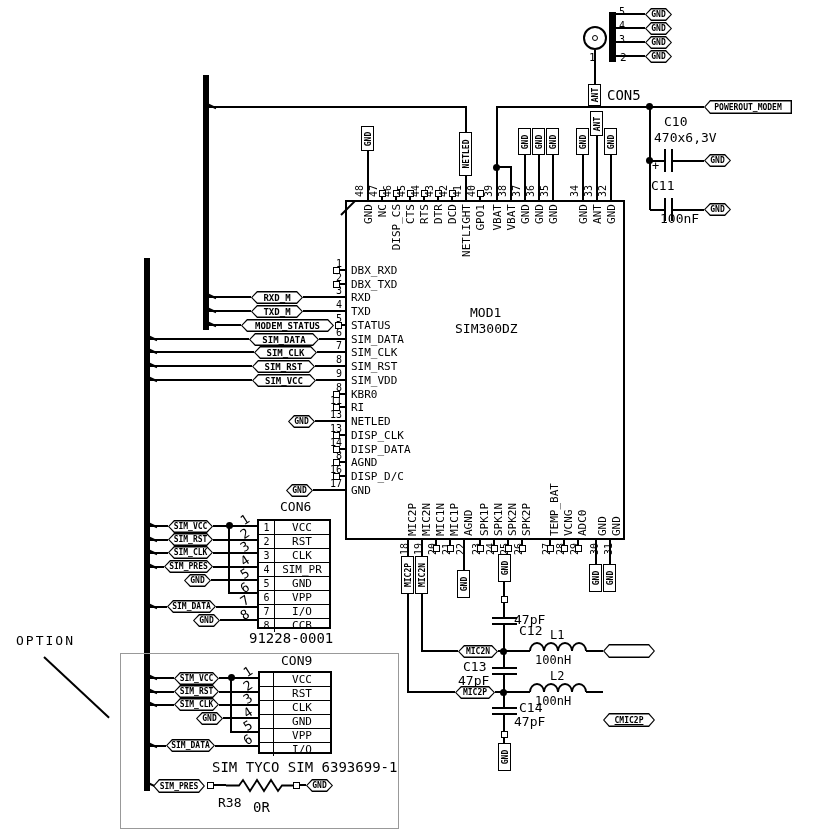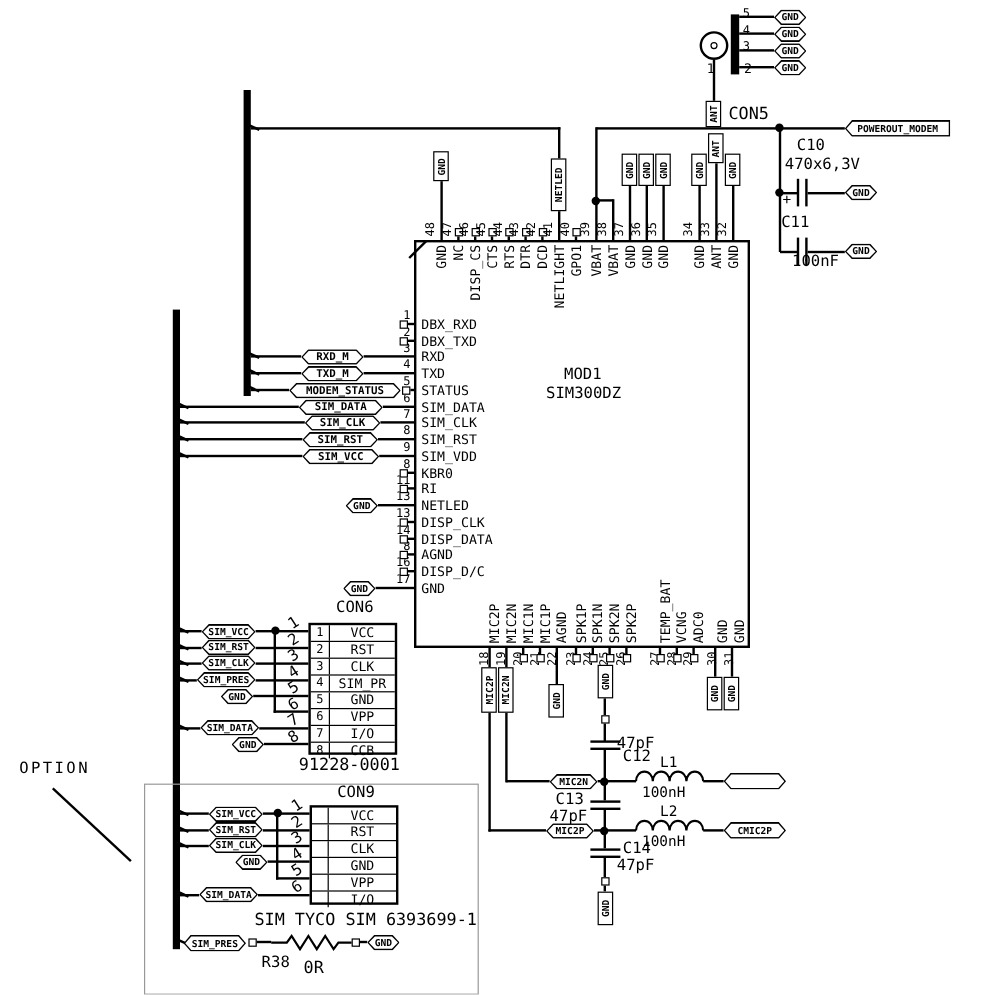--- a/index.html
+++ b/index.html
@@ -440,21 +440,21 @@
       <i></i>
       <span style="font-size:8px;">MIC2P</span>
     </div>
   <div class="hl" style="left:495px;top:691px;width:10px;"></div>
   <div class="dot" style="left:500px;top:689px;"></div>
   <div class="hl" style="left:505px;top:691px;width:25px;"></div>
   <svg style="left:530px;top:683px;" width="56" height="10">
       <path d="M0,9 A7,8 0 0 1 14,9 A7,8 0 0 1 28,9 A7,8 0 0 1 42,9 A7,8 0 0 1 56,9" fill="none" stroke="#000" stroke-width="1.8"></path>
     </svg>
   <div class="hl" style="left:586px;top:691px;width:17px;"></div>
-  <div class="flag" style="left:603px;top:685px;width:52px;height:14px;">
+  <div class="flag" style="left:603px;top:713px;width:52px;height:14px;text-decoration:underline;">
       <i></i>
       <span style="font-size:8px;">CMIC2P</span>
     </div>
   <div class="t f12" style="left:550px;top:670px;">L2</div>
   <div class="t f12" style="left:535px;top:695px;">100nH</div>
 
   <div class="vl" style="left:503px;top:693px;height:14px;"></div>
   <div class="hl" style="left:492px;top:707px;width:25px;"></div>
   <div class="hl" style="left:492px;top:713px;width:25px;"></div>
   <div class="t f13" style="left:519px;top:701px;">C14</div>

